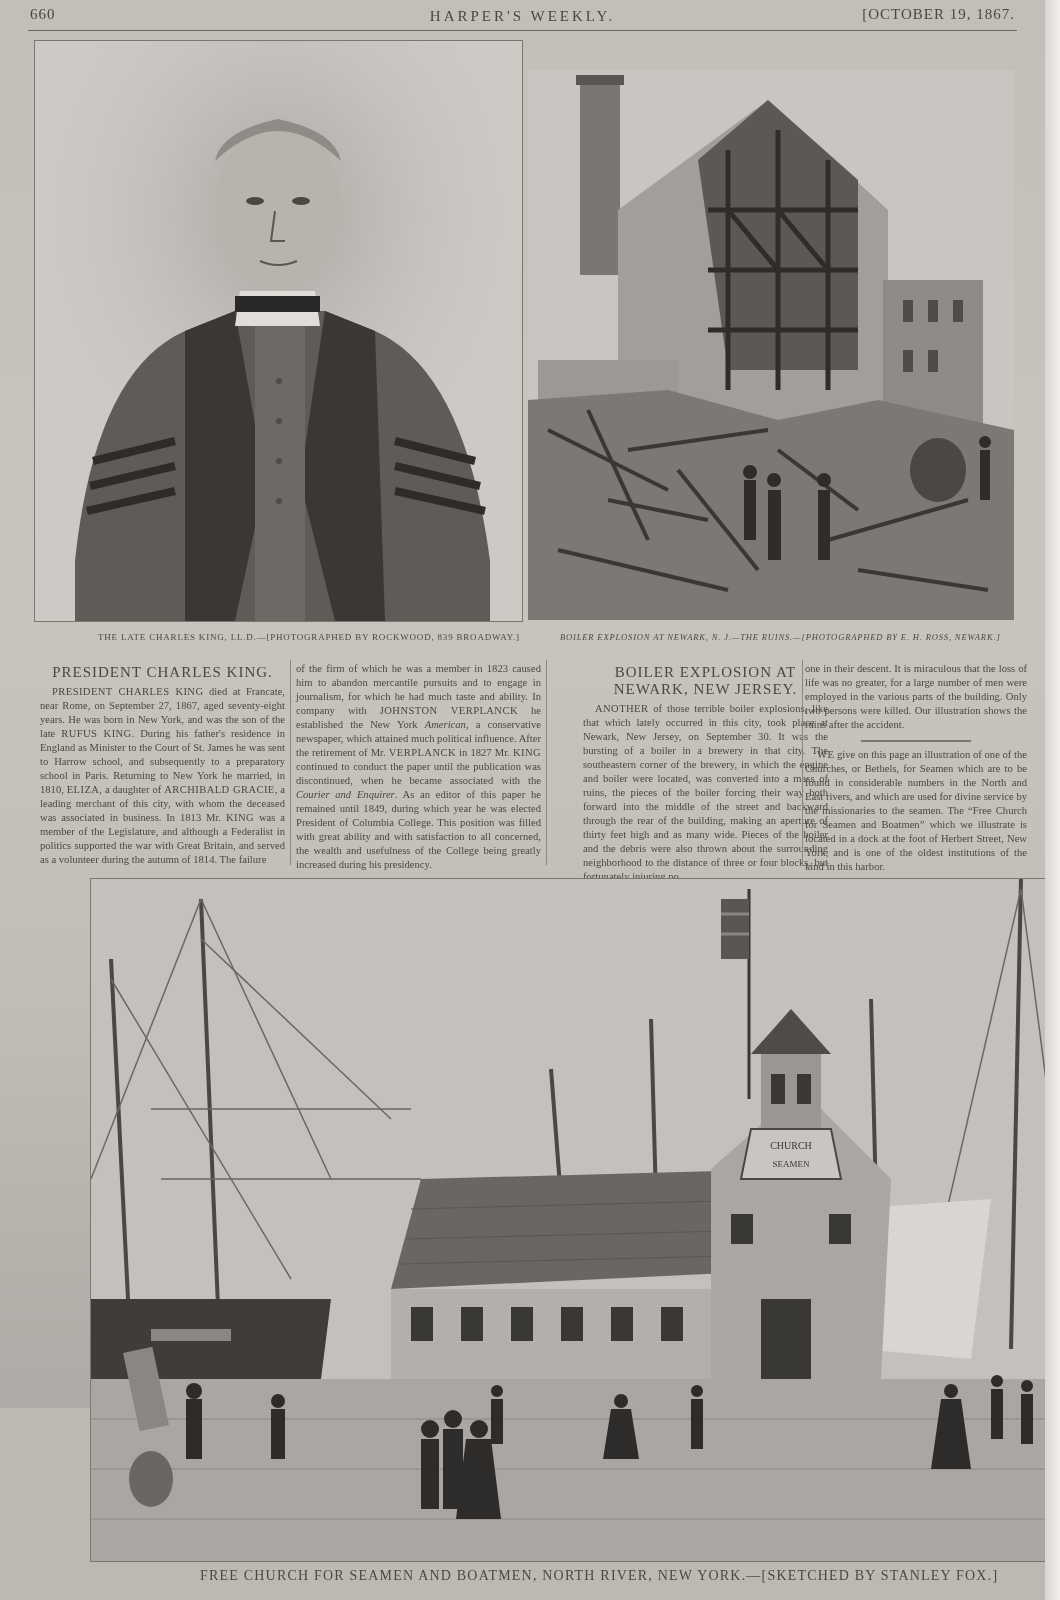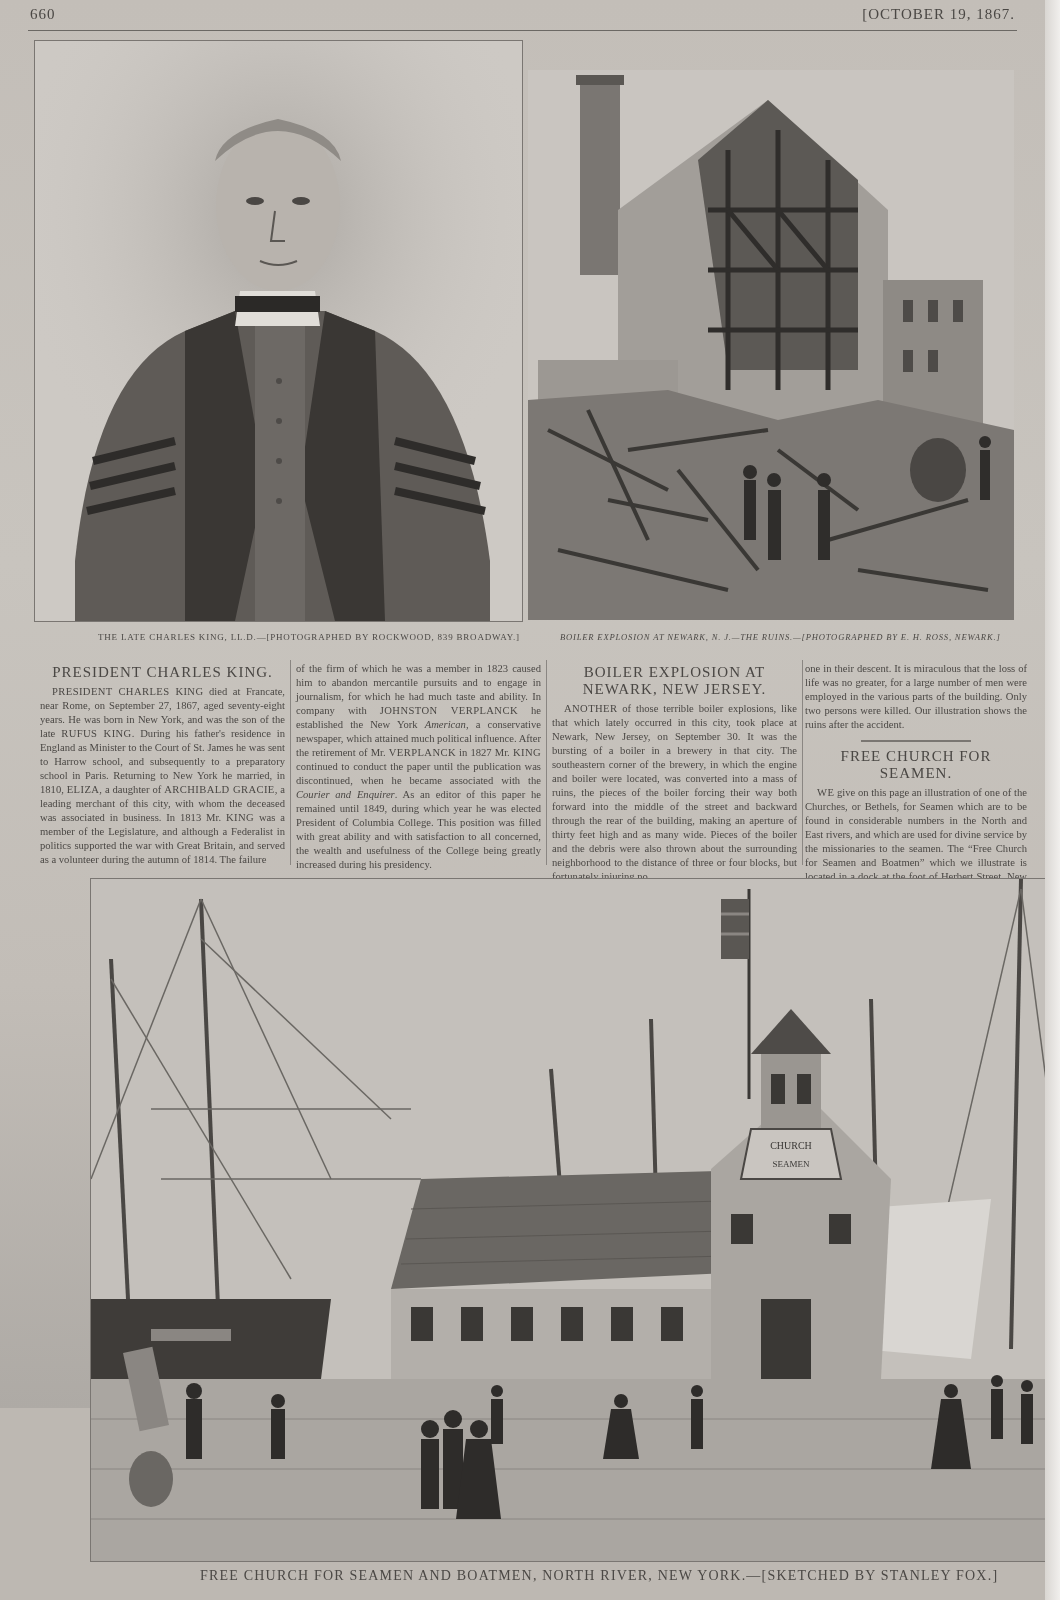--- a/index.html
+++ b/index.html
@@ -34,20 +34,21 @@
   .vrule { position: absolute; top: 660px; width: 1px; height: 205px; background: #8a8682; }
   .short-rule { width: 110px; height: 2px; background: #7a7672; margin: 8px auto 6px; }
 </style>
 </head>
 <body>
 
 <div class="page">
 
   <div class="header">
     <span class="pgno">660</span>
+    <span class="title">HARPER'S WEEKLY.</span>
     <span class="date">[OCTOBER 19, 1867.</span>
   </div>
   <div class="rule" style="top:30px"></div>
 
   <div class="illus" style="left:34px; top:40px; width:487px; height:580px; background:#cdc9c4;">
     <svg viewBox="0 0 487 580">
       <defs>
         <radialGradient id="halo" cx="50%" cy="30%" r="55%">
           <stop offset="0" stop-color="#a9a5a0"></stop>
             <stop offset="1" stop-color="#cdc9c4" stop-opacity="0"></stop>
@@ -144,30 +145,29 @@
     <h2>PRESIDENT CHARLES KING.</h2>
     <p><span class="sc">PRESIDENT CHARLES KING</span><span> died at Francate, near Rome, on September 27, 1867, aged seventy-eight years. He was born in New York, and was the son of the late </span><span class="sc">RUFUS KING</span><span>. During his father's residence in England as Minister to the Court of St. James he was sent to Harrow school, and subsequently to a preparatory school in Paris. Returning to New York he married, in 1810, </span><span class="sc">ELIZA</span><span>, a daughter of </span><span class="sc">ARCHIBALD GRACIE</span><span>, a leading merchant of this city, with whom the deceased was associated in business. In 1813 Mr. </span><span class="sc">KING</span><span> was a member of the Legislature, and although a Federalist in politics supported the war with Great Britain, and served as a volunteer during the autumn of 1814. The failure</span></p>
   </div>
   <div class="vrule" style="left:290px;"></div>
 
   <div class="col" style="left:296px;">
     <p style="text-indent:0"><span>of the firm of which he was a member in 1823 caused him to abandon mercantile pursuits and to engage in journalism, for which he had much taste and ability. In company with </span><span class="sc">JOHNSTON VERPLANCK</span><span> he established the New York </span><span class="it">American</span><span>, a conservative newspaper, which attained much political influence. After the retirement of Mr. </span><span class="sc">VERPLANCK</span><span> in 1827 Mr. </span><span class="sc">KING</span><span> continued to conduct the paper until the publication was discontinued, when he became associated with the </span><span class="it">Courier and Enquirer</span><span>. As an editor of this paper he remained until 1849, during which year he was elected President of Columbia College. This position was filled with great ability and with satisfaction to all concerned, the wealth and usefulness of the College being greatly increased during his presidency.</span></p>
   </div>
   <div class="vrule" style="left:546px;"></div>
 
-  <div class="col" style="left:552px;font-family:Liberation Serif, serif;">
+  <div class="col" style="left:583px;font-family:Liberation Serif, serif;">
     <h2>BOILER EXPLOSION AT NEWARK, NEW JERSEY.</h2>
     <p><span class="sc">ANOTHER</span><span> of those terrible boiler explosions, like that which lately occurred in this city, took place at Newark, New Jersey, on September 30. It was the bursting of a boiler in a brewery in that city. The southeastern corner of the brewery, in which the engine and boiler were located, was converted into a mass of ruins, the pieces of the boiler forcing their way both forward into the middle of the street and backward through the rear of the building, making an aperture of thirty feet high and as many wide. Pieces of the boiler and the debris were also thrown about the surrounding neighborhood to the distance of three or four blocks, but fortunately injuring no</span></p>
   </div>
   <div class="vrule" style="left:802px;"></div>
 
   <div class="col" style="left:805px; width:222px;">
     <p style="text-indent:0"><span>one in their descent. It is miraculous that the loss of life was no greater, for a large number of men were employed in the various parts of the building. Only two persons were killed. Our illustration shows the ruins after the accident.</span></p>
     <div class="short-rule"></div>
-    <h2>FREE CHURCH FOR SEAMEN.</h2>
     <p><span class="sc">WE</span><span> give on this page an illustration of one of the Churches, or Bethels, for Seamen which are to be found in considerable numbers in the North and East rivers, and which are used for divine service by the missionaries to the seamen. The “Free Church for Seamen and Boatmen” which we illustrate is located in a dock at the foot of Herbert Street, New York, and is one of the oldest institutions of the kind in this harbor.</span></p>
   </div>
 
   <div class="illus" style="left:52px; top:878px; width:968px; height:682px; background:#c4c0bb;margin-left:38px;">
     <svg viewBox="0 0 968 682">
       <rect width="968" height="682" fill="#c4c0bb"></rect>
 
       <g stroke="#4a4744" stroke-width="4">
         <line x1="110" y1="20" x2="130" y2="500"></line>
           <line x1="20" y1="80" x2="40" y2="480"></line>

